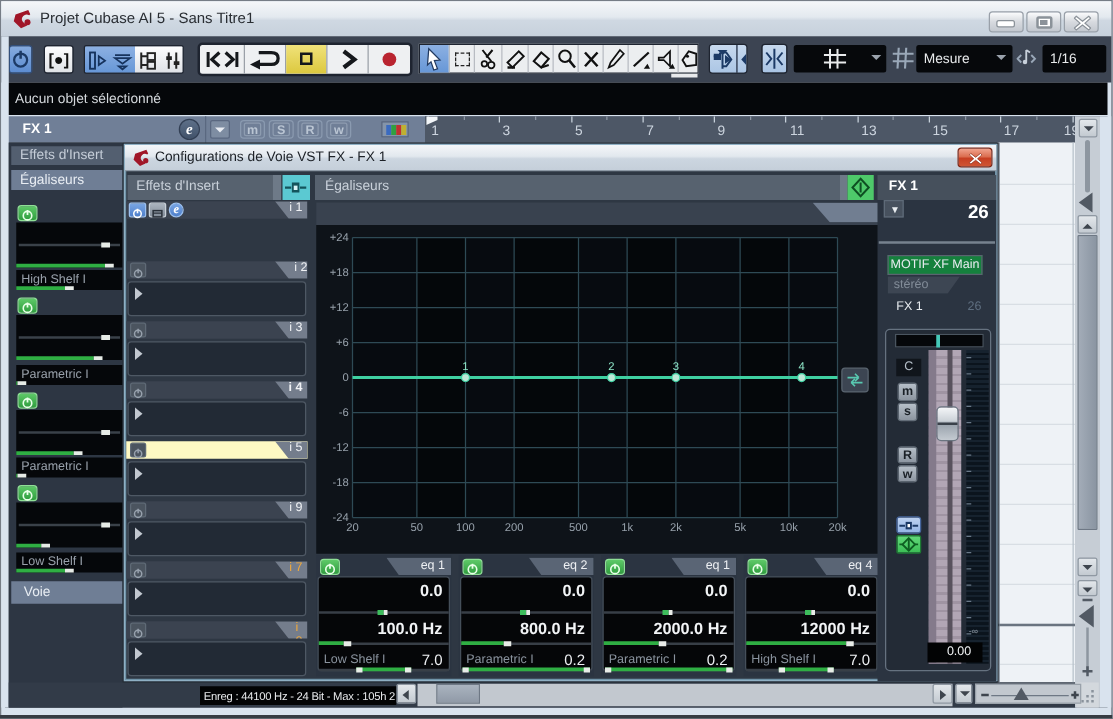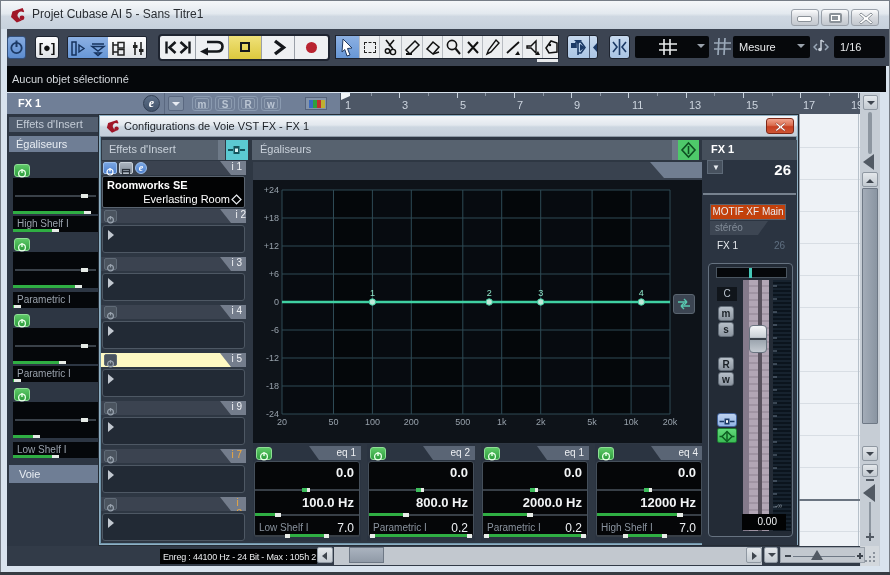--- a/index.html
+++ b/index.html
@@ -425,27 +425,20 @@
         </svg></div>
  <div class="ab" style="left:18px;top:1px;width:14px;height:12px;background:linear-gradient(#aab3be,#838d99);border:1px solid #c8d0d8;border-radius:2px;"><svg width="12" height="10">
           <rect x="2.5" y="2.5" width="7" height="5" fill="none" stroke="#2a313a" stroke-width="1.2"></rect>
           <path d="M2.5 4.5 L9.5 4.5" stroke="#2a313a" stroke-width="1"></path>
         </svg></div>
  <div class="ab" style="left:34px;top:1px;width:12px;height:12px;border-radius:50%;background:linear-gradient(#79a5e2,#4f80cc);border:1px solid #9cc0ee;color:#fff;font-size:10px;font-style:italic;font-weight:bold;text-align:center;line-height:10px;font-family:'Liberation Serif',serif;">e</div>
  <div class="ab" style="left:119px;top:0;width:26px;height:14px;background:#747d8c;clip-path:polygon(0 0,100% 0,100% 100%,11px 100%);color:#f0f2f5;font-size:10px;">
         <span style="position:absolute;right:4px;top:0px;">i 1</span>
       </div>
 </div>
-<div class="ab" style="left:2px;top:60px;width:143px;height:32px;background:#020304;border:1px solid #5a6470;border-radius:2px;color:#fff;">
- <div class="ab" style="left:4px;top:2px;font-size:11px;font-weight:bold;">Roomworks SE</div>
- <div class="ab" style="right:14px;top:16px;font-size:11px;">Everlasting Room</div>
- <svg class="ab" style="right:2px;top:17px" width="11" height="11">
-        <path d="M5.5 1 L10 5.5 L5.5 10 L1 5.5 Z" fill="none" stroke="#e8ecf0" stroke-width="1.2"></path>
-      </svg>
-</div>
 <div class="ab" style="left:1px;top:93px;width:145px;height:14px;background:#3b4350;">
  <div class="ab" style="left:3px;top:1px;width:13px;height:12px;background:#4b545f;border:1px solid #5f6a76;border-radius:2px;"><svg width="11" height="10">
           <circle cx="5.5" cy="5" r="2.9" fill="none" stroke="#97a1ad" stroke-width="1.2"></circle>
           <path d="M5.5 1 L5.5 4.5" stroke="#97a1ad" stroke-width="1.2"></path>
         </svg></div>
  <div class="ab" style="left:119px;top:0;width:26px;height:14px;background:#747d8c;clip-path:polygon(0 0,100% 0,100% 100%,11px 100%);color:#f0f2f5;font-size:10px;">
         <span style="position:absolute;right:0;top:0px;">i 2</span>
       </div>
 </div>
 <div class="ab" style="left:2px;top:109px;width:143px;height:28px;background:#222a35;border:1px solid #4e5864;border-radius:3px;">
@@ -456,21 +449,21 @@
           <circle cx="5.5" cy="5" r="2.9" fill="none" stroke="#97a1ad" stroke-width="1.2"></circle>
           <path d="M5.5 1 L5.5 4.5" stroke="#97a1ad" stroke-width="1.2"></path>
         </svg></div>
  <div class="ab" style="left:119px;top:0;width:26px;height:14px;background:#747d8c;clip-path:polygon(0 0,100% 0,100% 100%,11px 100%);color:#f0f2f5;font-size:10px;">
         <span style="position:absolute;right:4px;top:0px;">i 3</span>
       </div>
 </div>
 <div class="ab" style="left:2px;top:157px;width:143px;height:28px;background:#222a35;border:1px solid #4e5864;border-radius:3px;">
  <div class="ab" style="left:5px;top:4px;width:0;height:0;border-left:6px solid #c2c8d0;border-top:5px solid transparent;border-bottom:5px solid transparent;"></div>
 </div>
-<div class="ab" style="left:1px;top:189px;width:145px;height:14px;background:#3b4350;">
+<div class="ab" style="left:1px;top:189px;width:145px;height:14px;background:#3b4350;font-weight:bold;">
  <div class="ab" style="left:3px;top:1px;width:13px;height:12px;background:#4b545f;border:1px solid #5f6a76;border-radius:2px;"><svg width="11" height="10">
           <circle cx="5.5" cy="5" r="2.9" fill="none" stroke="#97a1ad" stroke-width="1.2"></circle>
           <path d="M5.5 1 L5.5 4.5" stroke="#97a1ad" stroke-width="1.2"></path>
         </svg></div>
  <div class="ab" style="left:119px;top:0;width:26px;height:14px;background:#747d8c;clip-path:polygon(0 0,100% 0,100% 100%,11px 100%);color:#f0f2f5;font-size:10px;">
         <span style="position:absolute;right:4px;top:0px;">i 4</span>
       </div>
 </div>
 <div class="ab" style="left:2px;top:205px;width:143px;height:28px;background:#222a35;border:1px solid #4e5864;border-radius:3px;">
  <div class="ab" style="left:5px;top:4px;width:0;height:0;border-left:6px solid #c2c8d0;border-top:5px solid transparent;border-bottom:5px solid transparent;"></div>
@@ -685,21 +678,21 @@
   <div class="ab" style="left:26px;top:72px;width:5px;height:4px;background:#e8ece8;"></div>
         <div class="ab" style="left:65px;top:72px;width:5px;height:4px;background:#e8ece8;"></div>
  </div>
 </div>
 <div class="ab" style="left:602px;top:44px;width:95px;height:385px;background:#2b3441;">
  <div class="ab" style="left:5px;top:0px;width:16px;height:14px;background:#47515e;border:1px solid #5e6a78;">
         <span style="position:absolute;left:4px;top:2px;color:#e8ecf0;font-size:8px;">▼</span>
       </div>
  <div class="ab" style="right:6px;top:1px;font-size:15px;font-weight:bold;color:#fff;">26</div>
  <div class="ab" style="left:1px;top:33px;width:93px;height:2px;background:#77828f;"></div>
- <div class="ab" style="left:8px;top:44px;width:76px;height:16px;background:#c2410c;border:1px solid #5a646f;color:#e8ecf0;font-size:10px;text-align:center;line-height:14px;">MOTIF XF Main</div>
+ <div class="ab" style="left:8px;top:44px;width:76px;height:16px;background:#15803d;border:1px solid #5a646f;color:#e8ecf0;font-size:10px;text-align:center;line-height:14px;">MOTIF XF Main</div>
  <div class="ab" style="left:8px;top:61px;width:58px;height:14px;background:#3d4653;clip-path:polygon(0 0,100% 0,calc(100% - 10px) 100%,0 100%);color:#828c98;font-size:10px;">
         <span style="position:absolute;left:5px;top:1px;">stéréo</span>
       </div>
  <div class="ab" style="left:15px;top:80px;font-size:10px;color:#e6eaee;">FX 1</div>
  <div class="ab" style="left:72px;top:80px;font-size:10px;color:#5f6f80;">26</div>
  <div class="ab" style="left:6px;top:103px;width:85px;height:274px;border:1px solid #667280;border-radius:4px;background:#232b36;">
    <div class="ab" style="left:7px;top:3px;width:71px;height:11px;background:#05070a;border:1px solid #4a5560;">
           <div class="ab" style="left:32px;top:0;width:3px;height:10px;background:#45c8b8;"></div>
         </div>
    <div class="ab" style="left:8px;top:23px;width:20px;height:14px;background:#10151b;color:#b8c2cc;font-size:10px;text-align:center;line-height:13px;">C</div>

